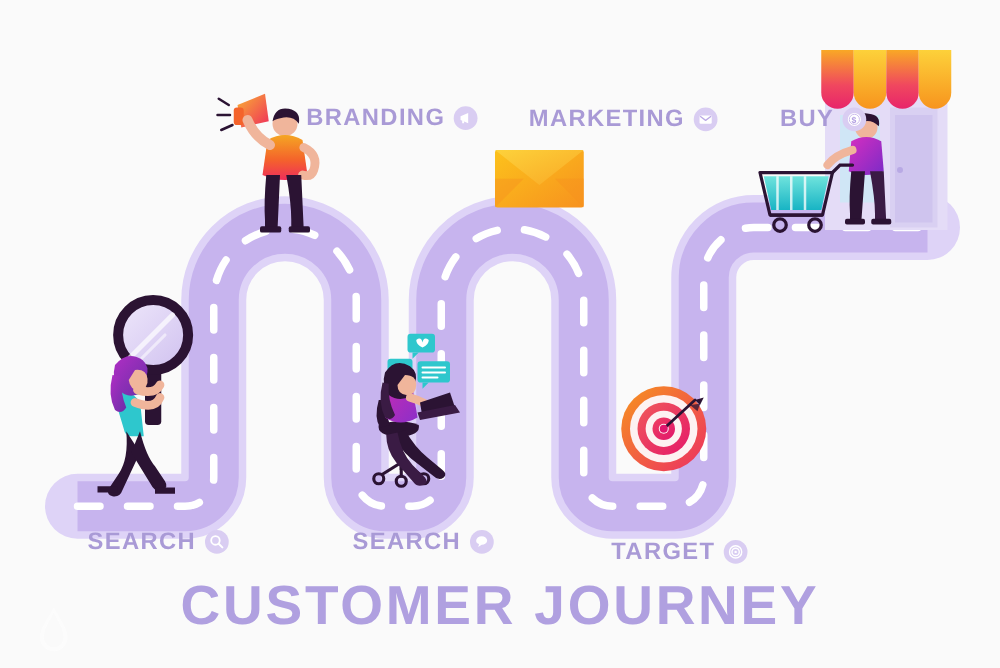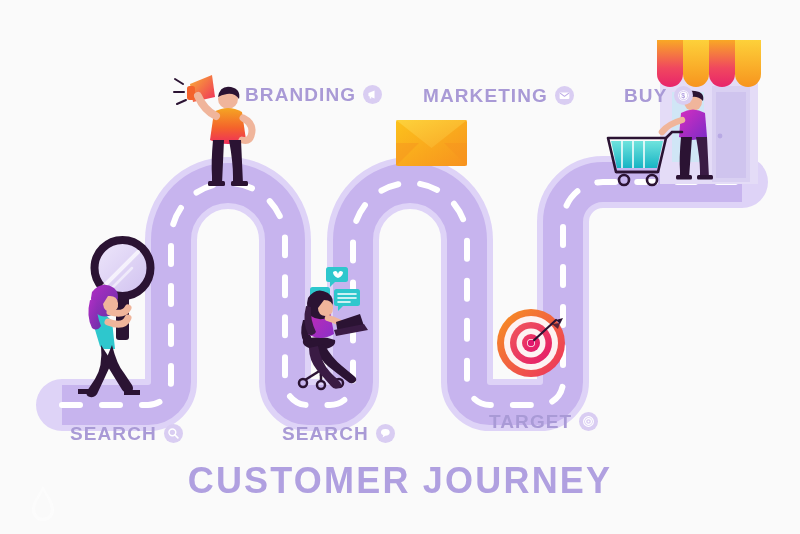--- a/index.html
+++ b/index.html
@@ -38,31 +38,31 @@
     display:flex;align-items:center;justify-content:center;
     flex:0 0 auto;
     color:#b9a8e4;
   }
   .badge svg{display:block;}
 
   #lbl-search   {left:70px;  top:424px;justify-content:space-between;}
   #lbl-branding {left:245px; top:85px;}
   #lbl-reviews  {left:282px; top:424px;}
   #lbl-marketing{left:423px; top:86px;}
-  #lbl-target   {left:489px; top:412px;}
+  #lbl-target   {left:489px; top:432px;}
   #lbl-buy      {left:624px; top:86px;}
 
   
   #title{
     position:absolute;
     left:0;right:0;
     top:460px;
     text-align:center;
     color:#b0a0e0;
-    font-size:36px;
+    font-size:44px;
     font-weight:700;
     letter-spacing:2.2px;
     user-select:none;
   }
 
   
   #watermark{
     position:absolute;
     left:26px;top:484px;
     width:34px;height:40px;

